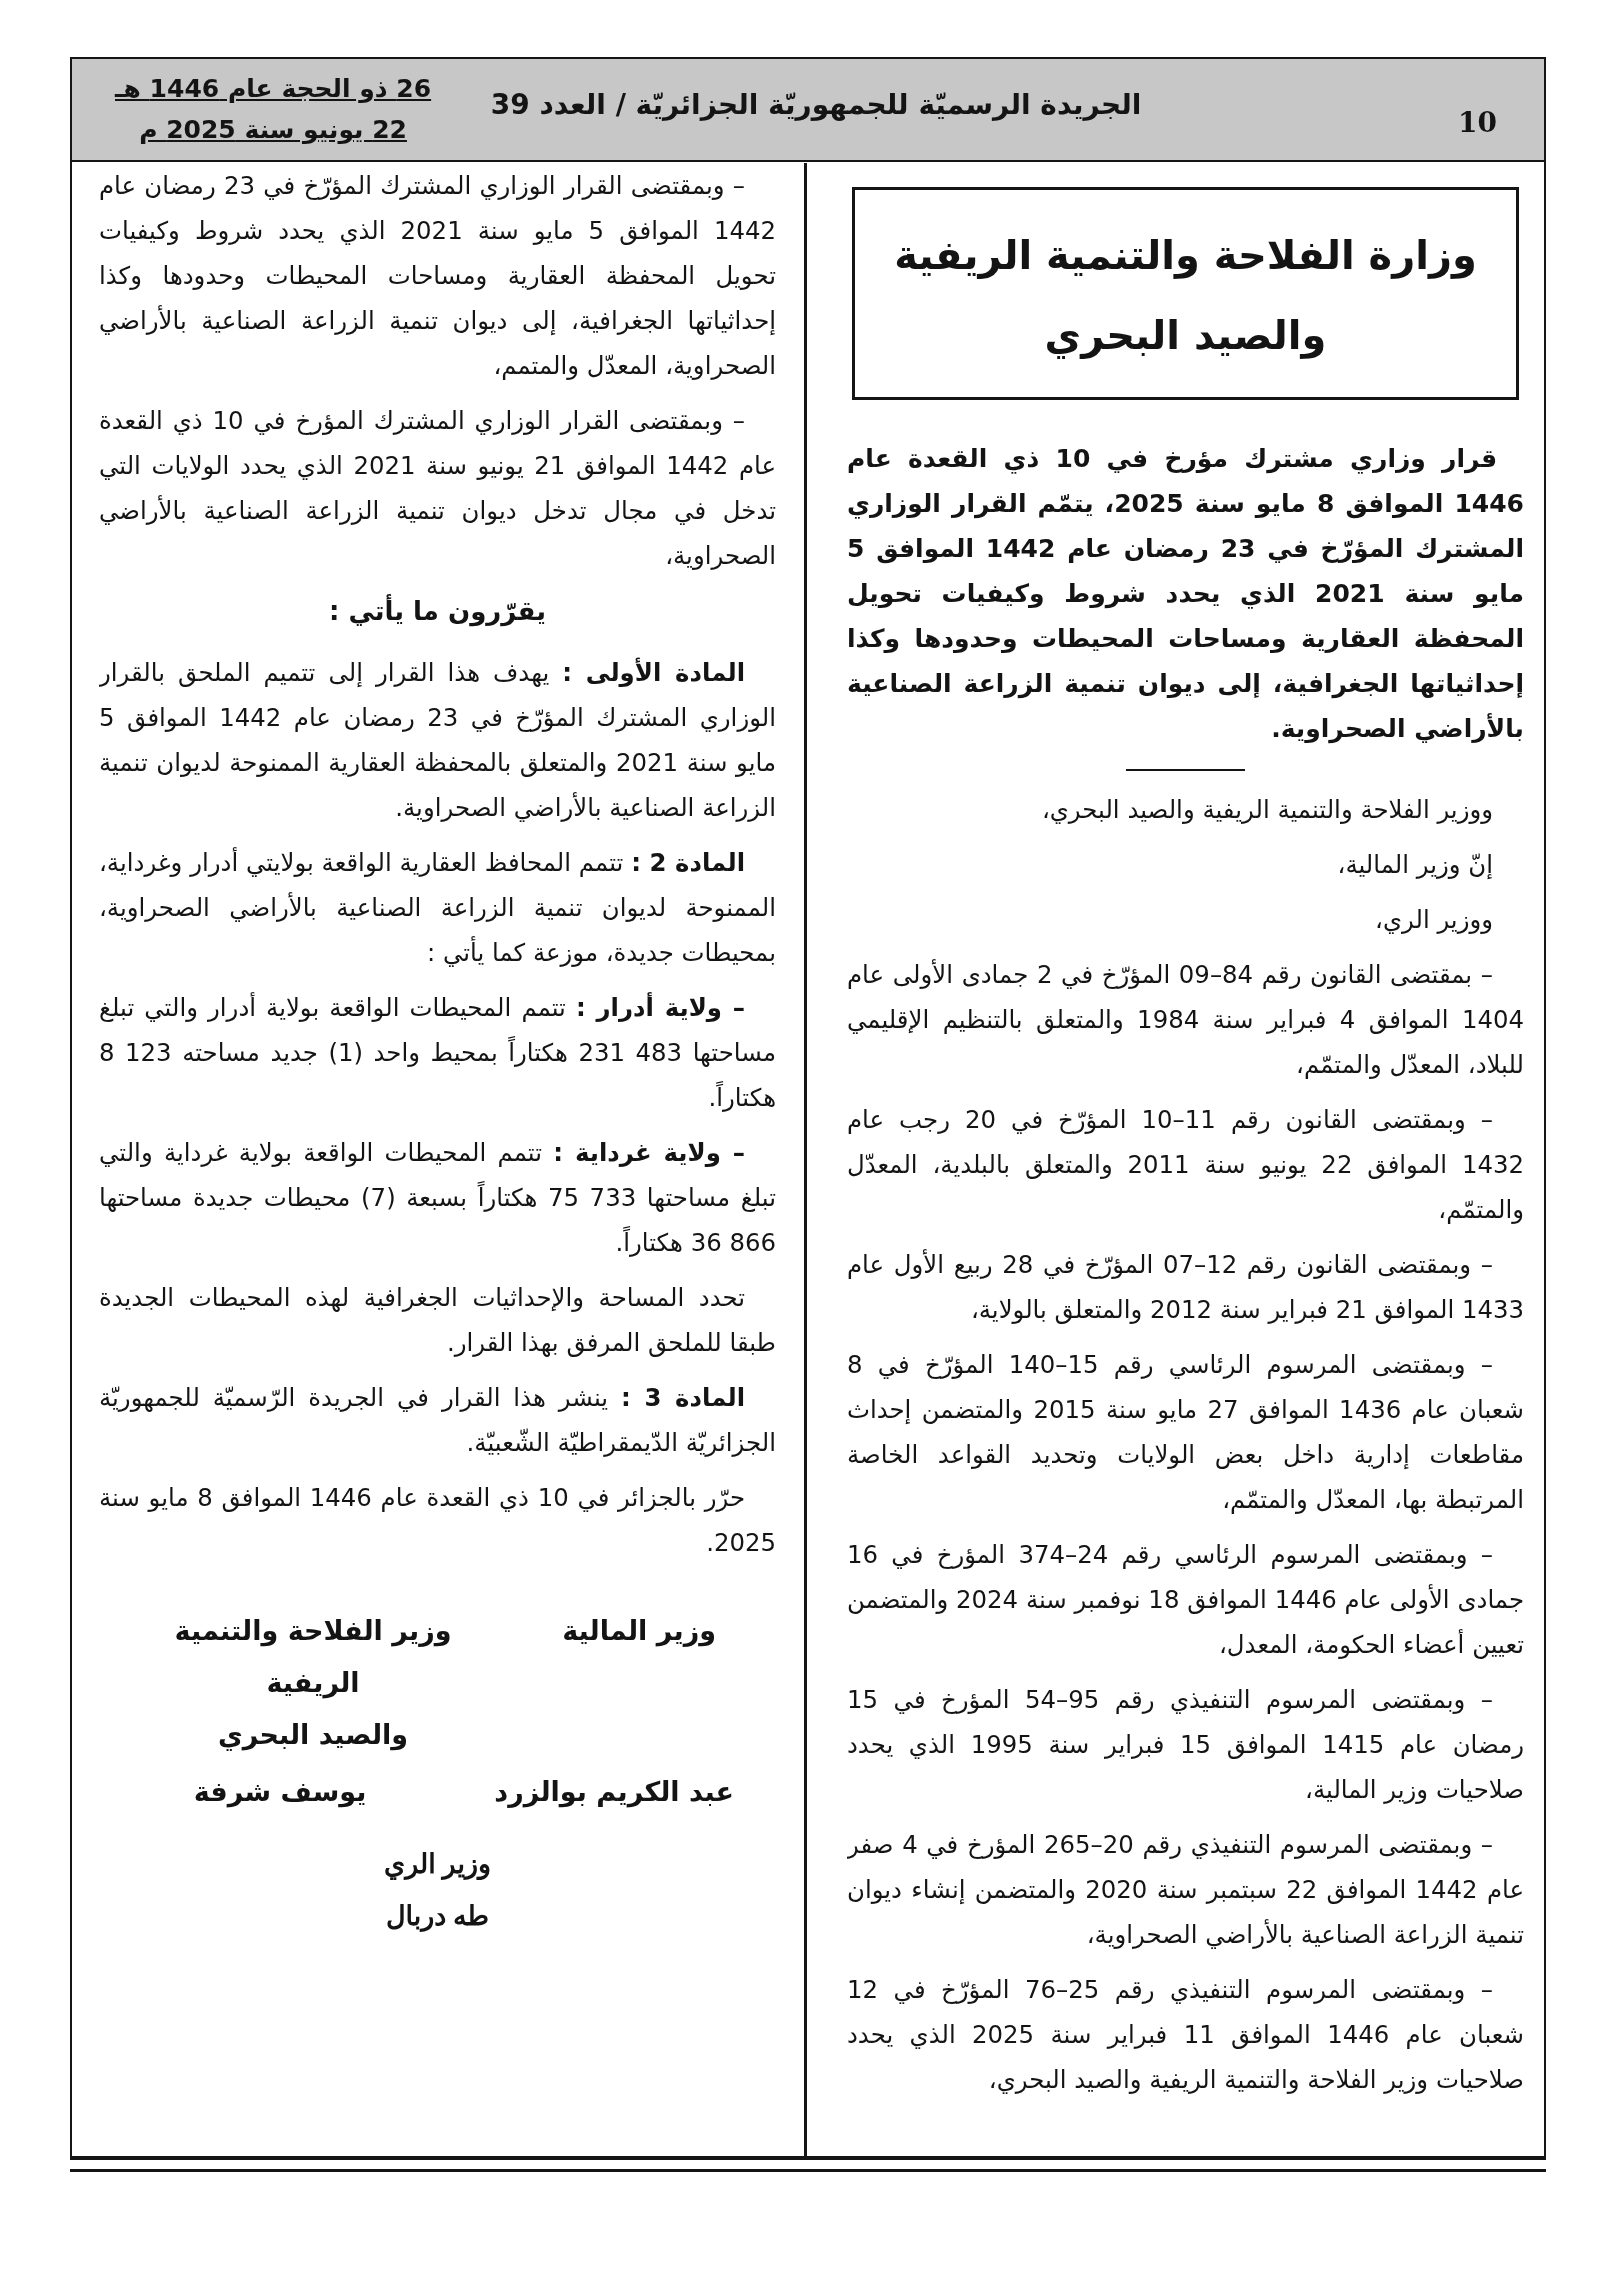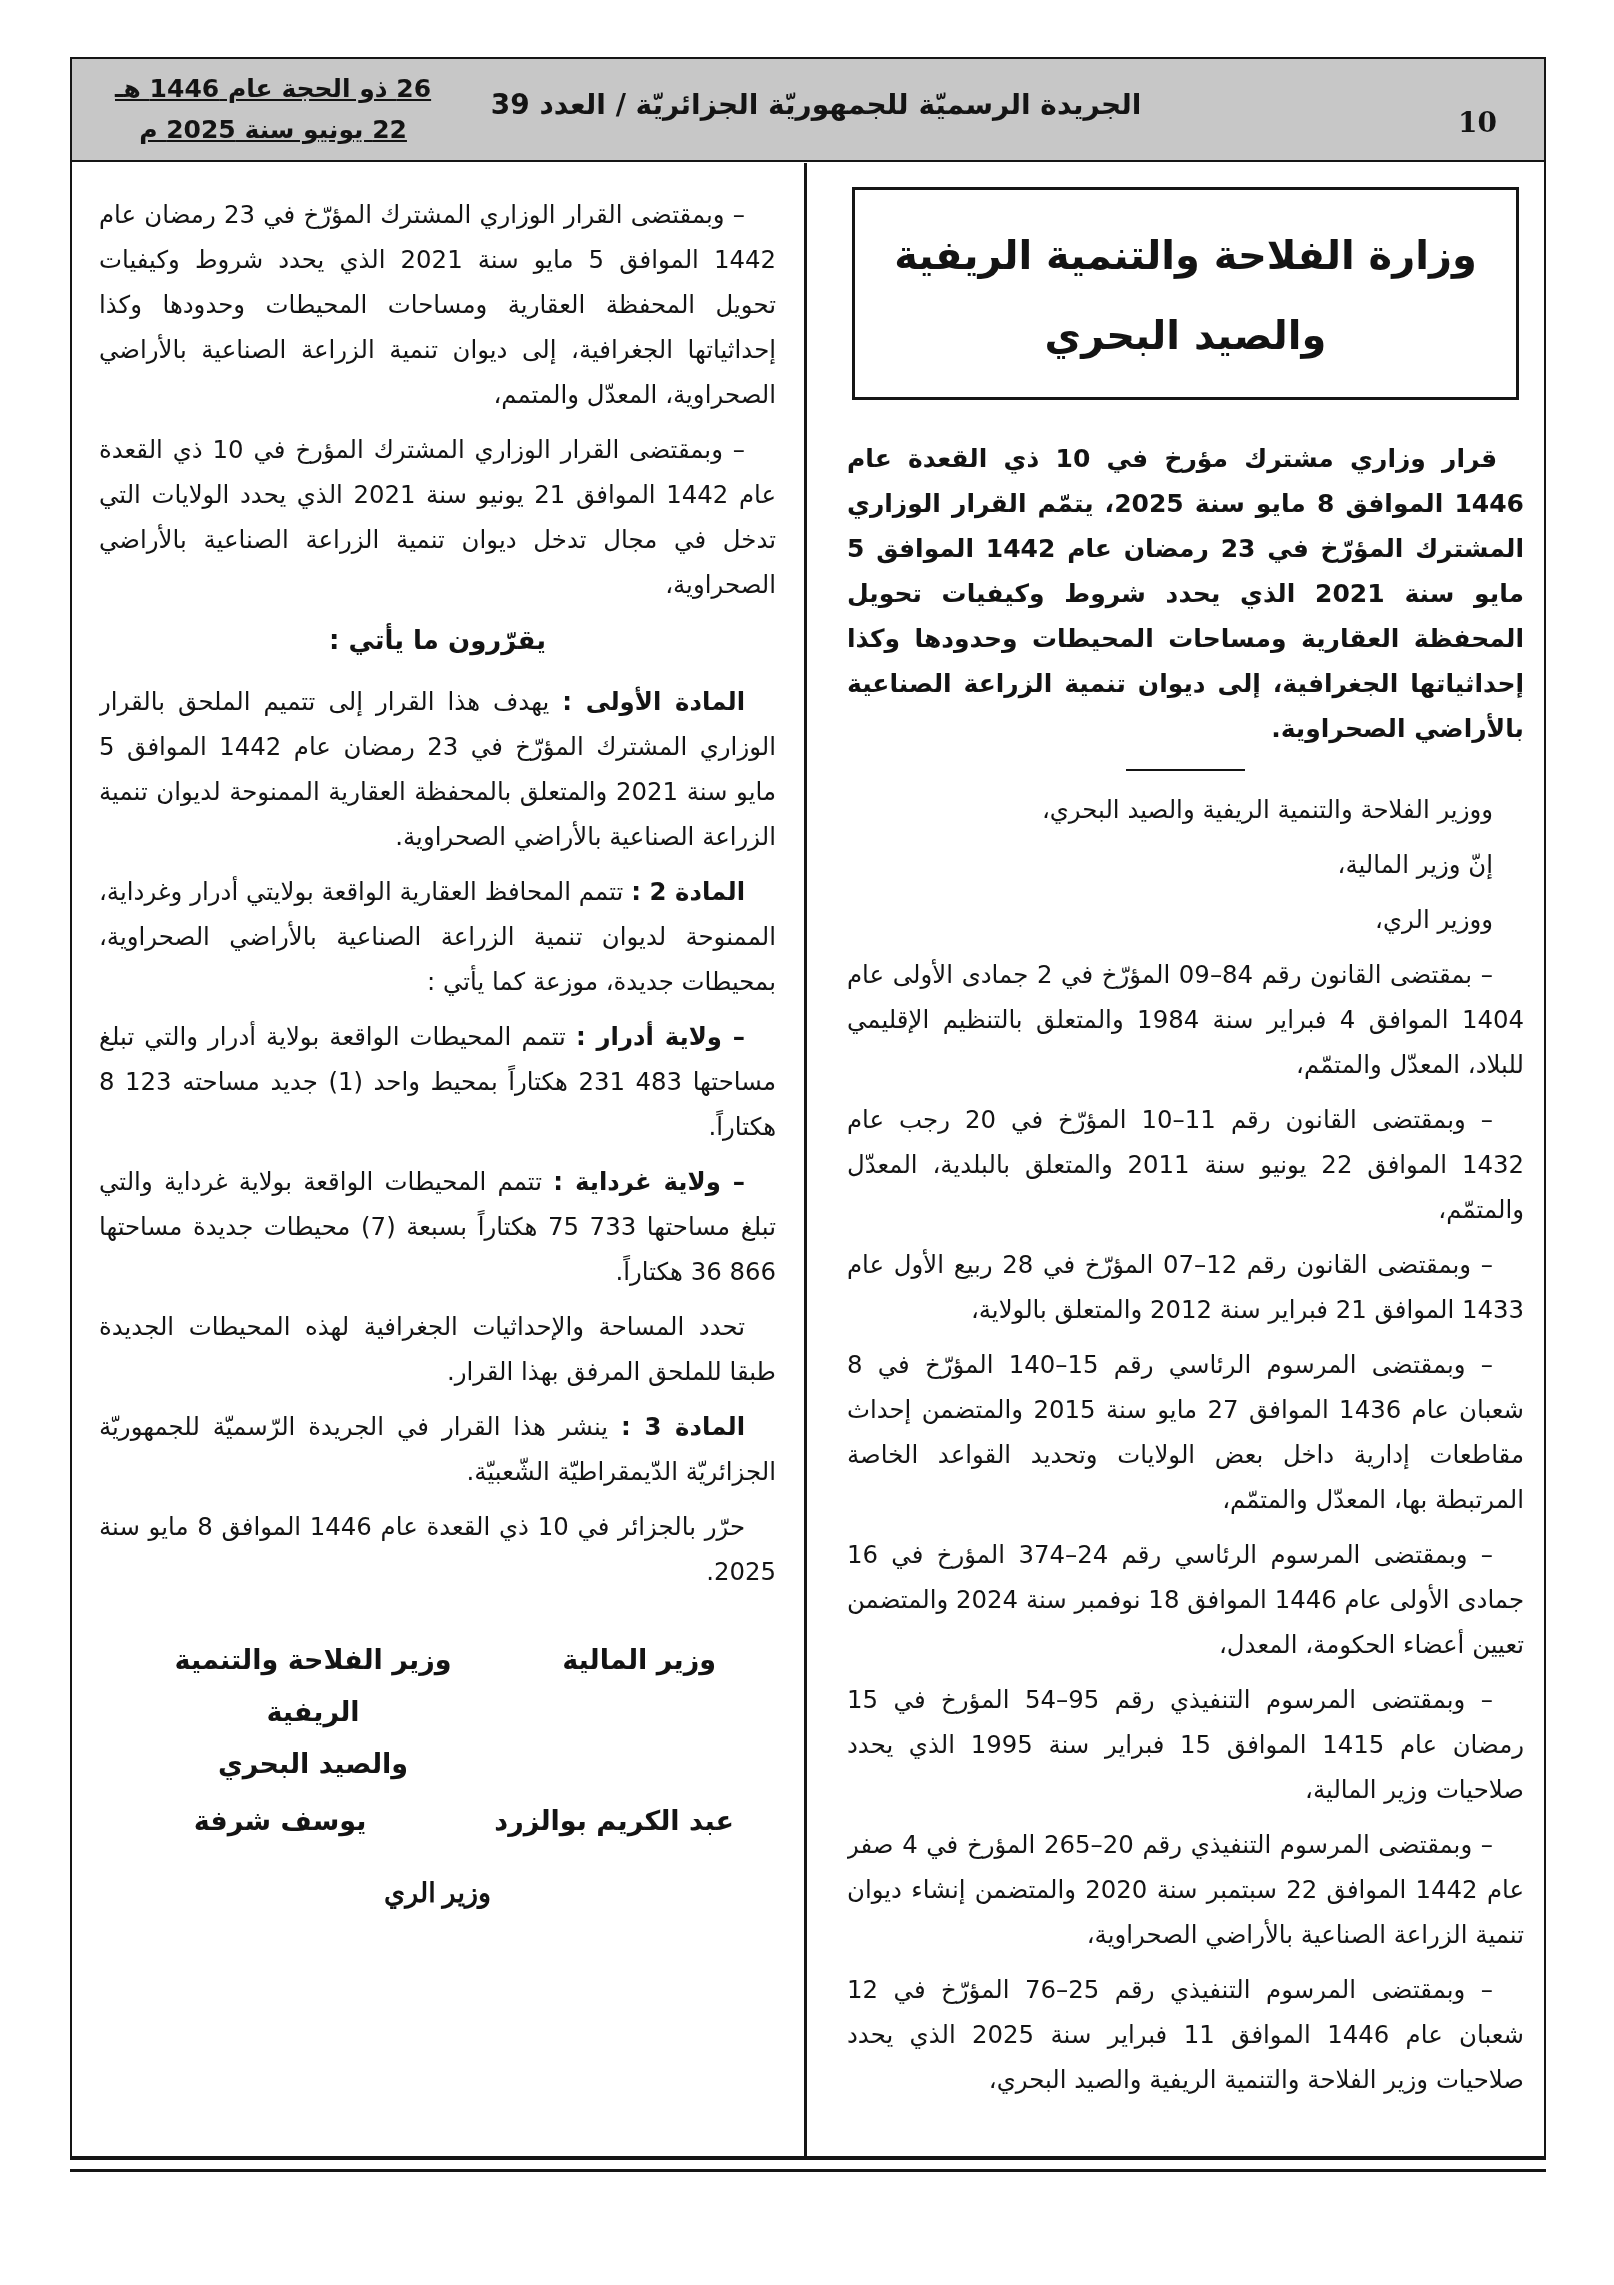--- a/index.html
+++ b/index.html
@@ -72,21 +72,21 @@
   }
   .sep{
     width:119px;margin:18px auto 16.3px auto;
     border-top:2.7px solid #151515;height:0;
   }
   .decide{
     margin:5.4px 0 14.5px 0;
     font-weight:bold;font-size:26px;line-height:47px;
     text-align:center;
   }
-  .col-left .first{margin-top:29px;}
+  .col-left .first{}
   
   .sigs{margin-top:40px;font-weight:bold;font-size:27px;line-height:52px;}
   .sig-row{display:flex;justify-content:space-between;align-items:flex-start;}
   .sig-row.titles{padding:0 60px 0 33px;}
   .sig-row.names{padding:0 42px 0 0;margin-top:5.4px;}
   .sig-agri{width:362px;text-align:center;}
   .sig-agri-name{width:362px;text-align:center;}
   .sig-center{text-align:center;margin-top:20px;font-family:Liberation Serif, serif;}
 </style>
 </head>
@@ -159,20 +159,21 @@
               <div>وزير الفلاحة والتنمية الريفية</div>
               <div>والصيد البحري</div>
             </div>
           </div>
           <div class="sig-row names">
             <div>عبد الكريم بوالزرد</div>
             <div class="sig-agri-name">يوسف شرفة</div>
           </div>
           <div class="sig-center">
             <div>وزير الري</div>
+            <div>طه دربال</div>
           </div>
         </div>
       </div>
 
     </div>
   </div>
 
   <div class="bottom-rule"></div>
 </div>
 

